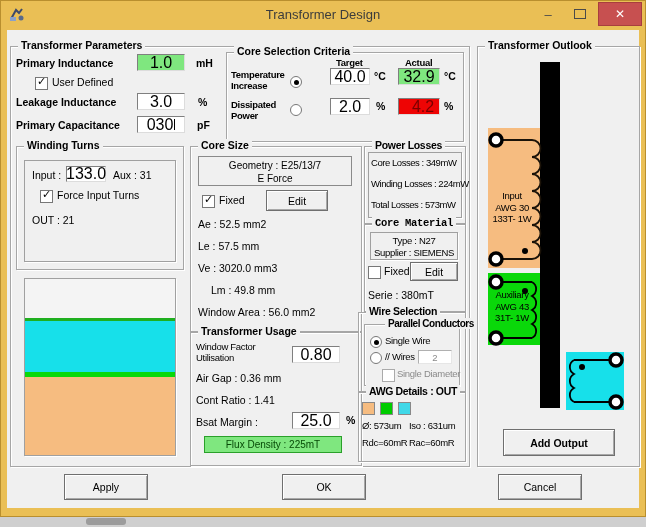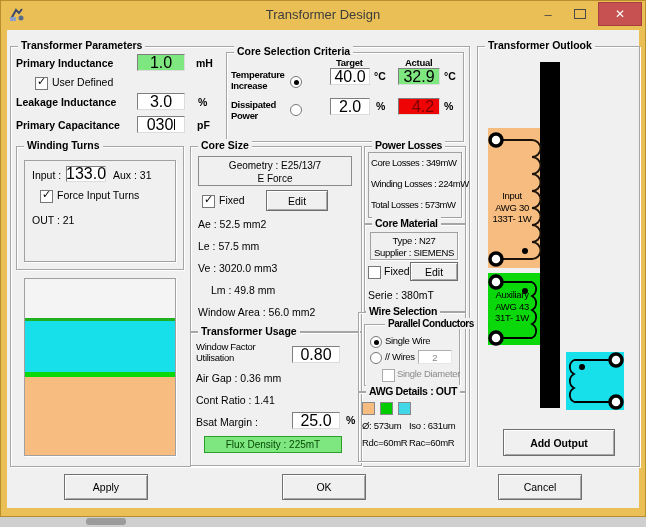--- a/index.html
+++ b/index.html
@@ -171,21 +171,21 @@
 
   <div class="grp" style="left:364px;top:146px;width:100px;height:76px;">
     <span class="gtitle" style="letter-spacing:-0.3px;">Power Losses</span>
   </div>
   <div class="panel" style="left:368px;top:152px;width:92px;height:64px;"></div>
   <span class="lbl sm" style="left:371px;top:157px;letter-spacing:-0.45px;">Core Losses : 349mW</span>
   <span class="lbl sm" style="left:371px;top:178px;letter-spacing:-0.45px;">Winding Losses : 224mW</span>
   <span class="lbl sm" style="left:371px;top:199px;letter-spacing:-0.45px;">Total Losses : 573mW</span>
 
   <div class="grp" style="left:364px;top:224px;width:100px;height:86px;">
-    <span class="gtitle" style="letter-spacing:-0.3px;">Core Material</span>
+    <span class="gtitle" style="letter-spacing:-0.3px;font-family:Liberation Mono, monospace;">Core Material</span>
   </div>
   <div class="panel" style="left:370px;top:232px;width:88px;height:28px;text-align:center;font-size:9.5px;letter-spacing:-0.3px;line-height:12px;padding-top:2px;box-sizing:border-box;">
     <div>Type : N27</div>
     <div>Supplier : SIEMENS</div>
   </div>
   <span class="chk" style="left:368px;top:266px;"></span>
   <span class="lbl" style="left:384px;top:265px;">Fixed</span>
   <div class="btn" style="left:410px;top:262px;width:48px;height:19px;">
       <span>Edit</span>
     </div>

